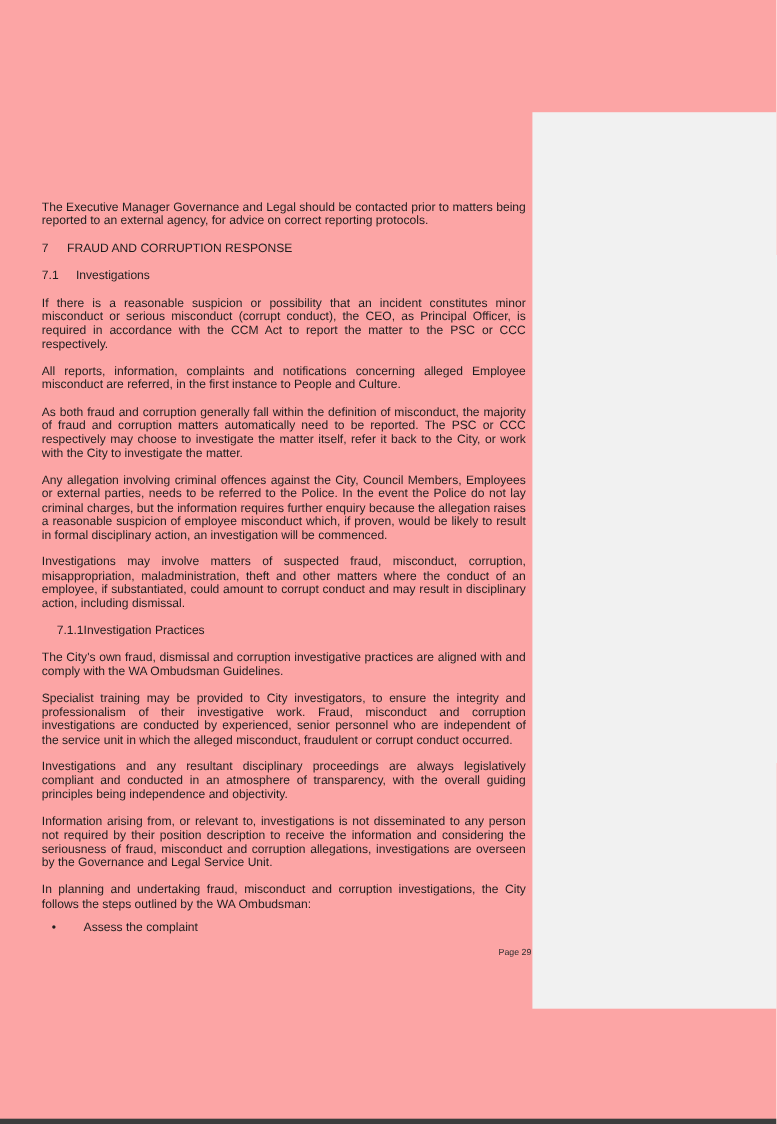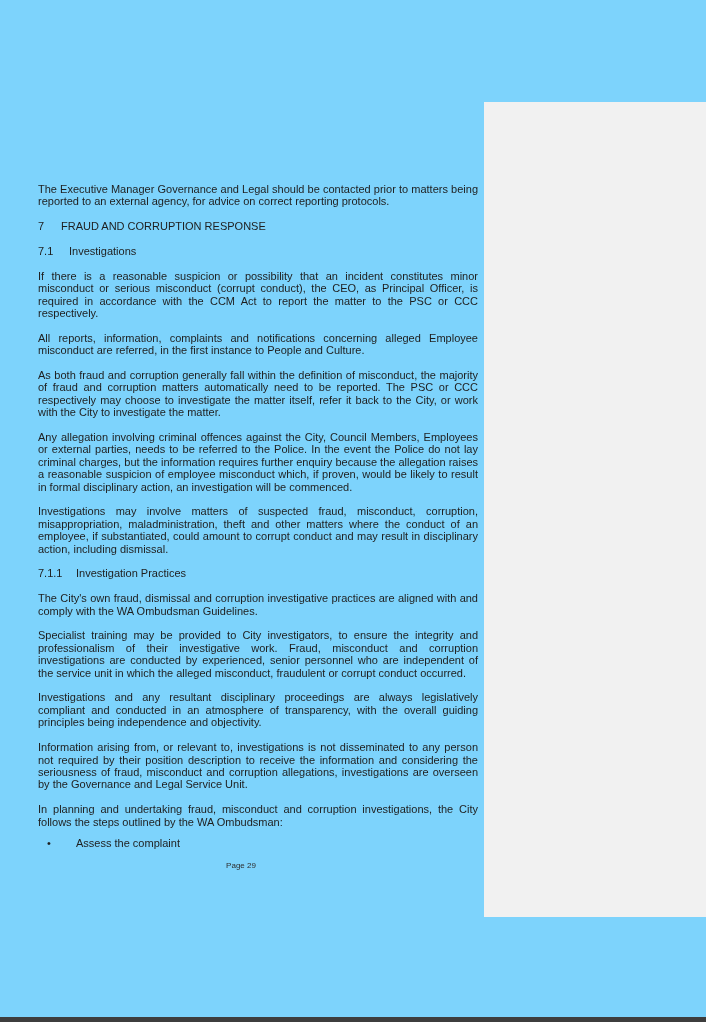--- a/index.html
+++ b/index.html
@@ -4,21 +4,21 @@
 <style>
   html, body {
     margin: 0;
     padding: 0;
     background: #ffffff;
   }
   .page {
     position: relative;
     width: 706px;
     height: 1022px;
-    background: #7dd3fc;
+    background: #fca5a5;
     overflow: hidden;
     font-family: "Liberation Sans", "DejaVu Sans", sans-serif;
   }
   .side-panel {
     position: absolute;
     left: 484px;
     top: 102px;
     width: 222px;
     height: 815px;
     background: #f1f1f1;
@@ -48,38 +48,38 @@
     font-weight: normal;
     margin: 0 0 12.4px 0;
     text-align: left;
   }
   .num {
     display: inline-block;
     vertical-align: top;
   }
   .num-w1 { width: 23px; }
   .num-w2 { width: 31px; }
-  .num-w3 { width: 38px; }
+  .num-w3 { width: 38px; text-align: right; }
   .bullet-row {
     position: relative;
     padding-left: 38px;
     margin-top: -3px;
     text-align: left;
   }
   .bullet-glyph {
     position: absolute;
     left: 9px;
     top: 0;
   }
   .footer {
     position: absolute;
-    left: 24px;
+    left: 49px;
     top: 861px;
     width: 434px;
-    text-align: center;
+    text-align: right;
     font-size: 8px;
     line-height: 10px;
     color: #2e2e2e;
   }
 </style>
 </head>
 <body>
 
 <div class="page">
 

